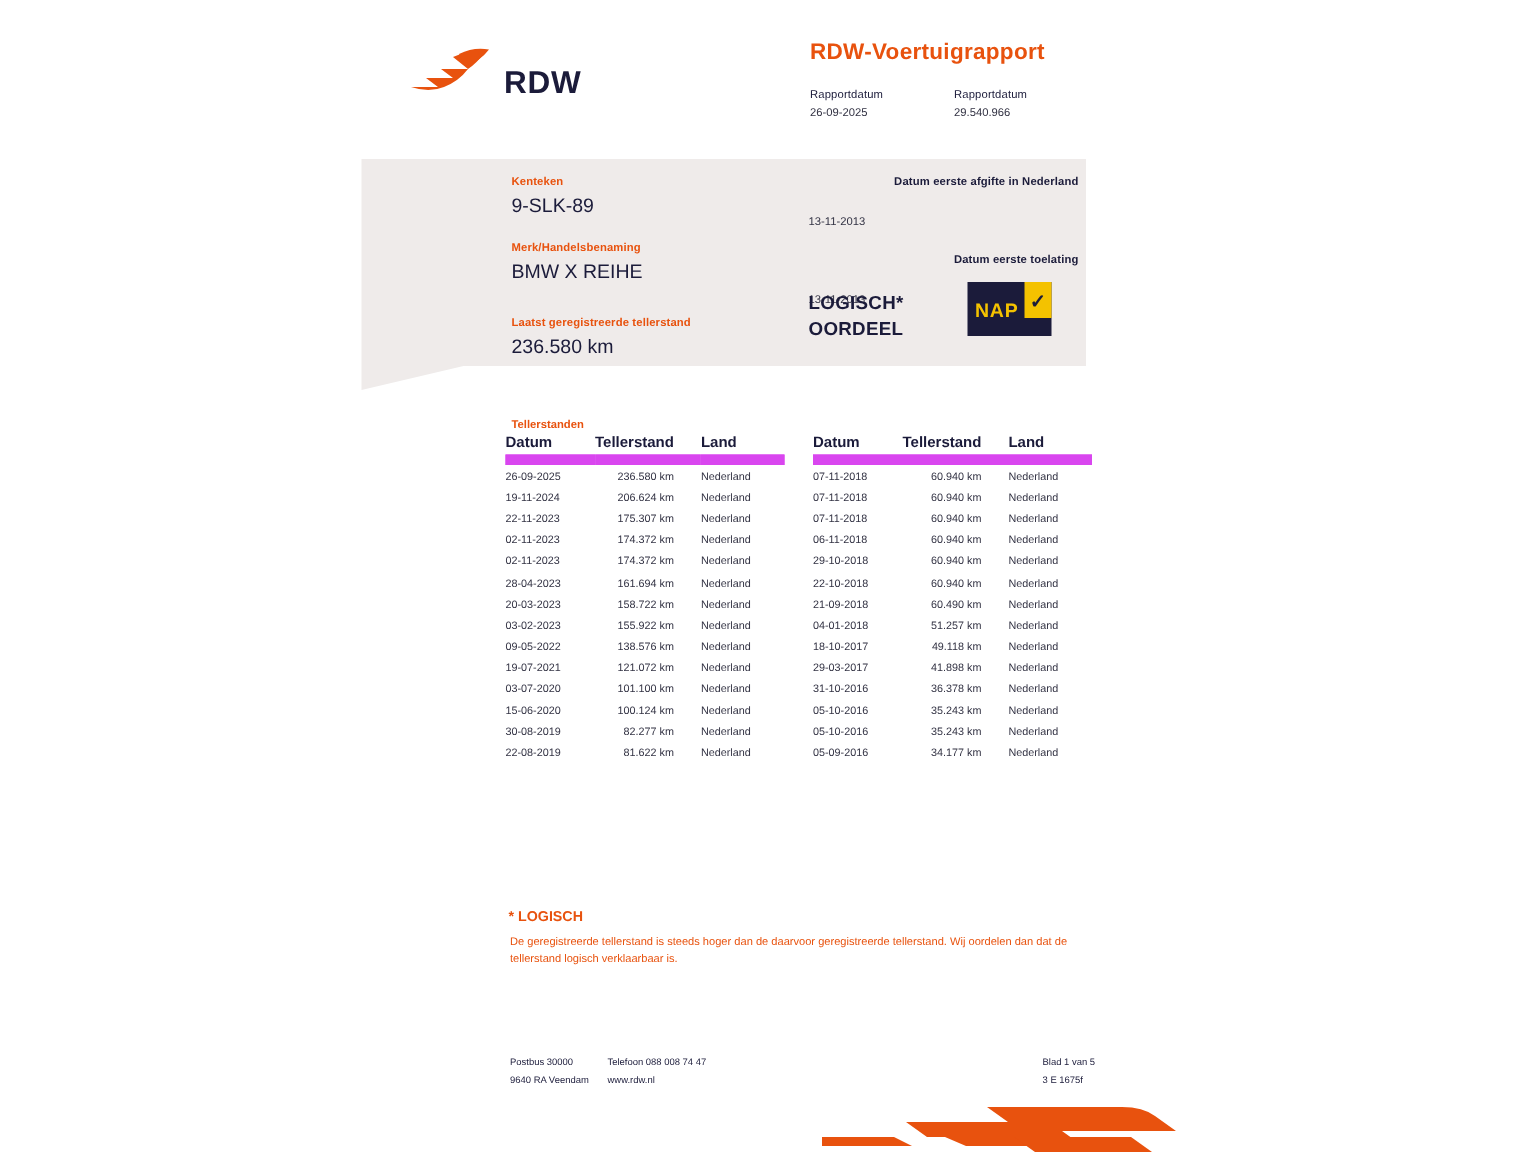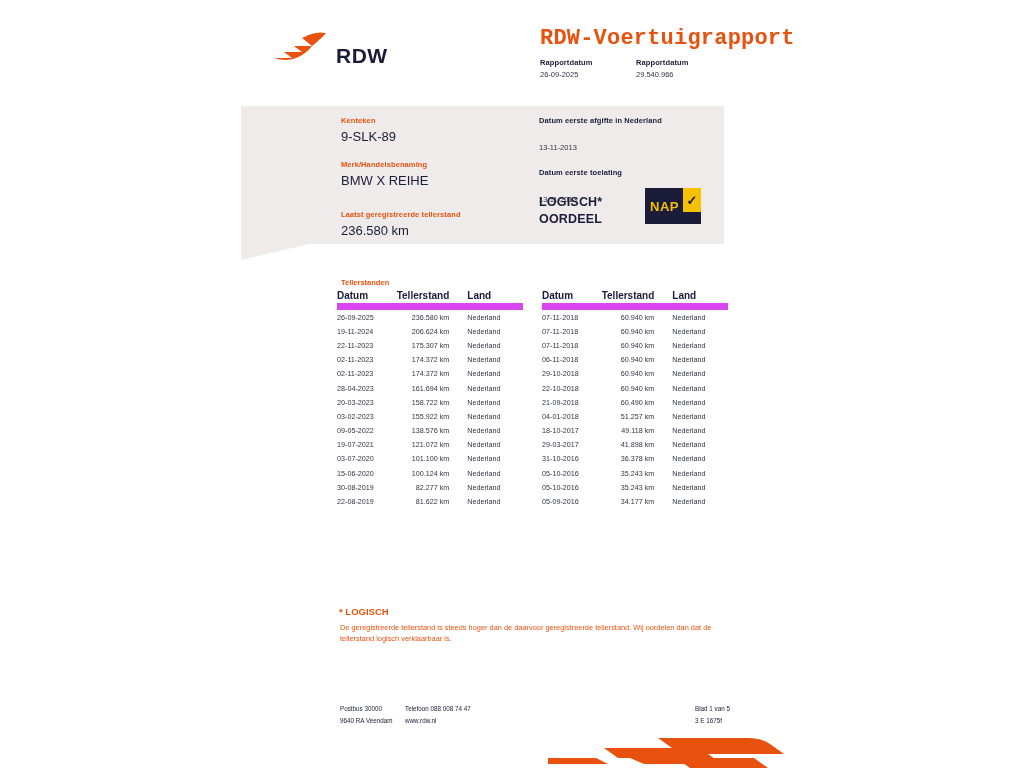--- a/index.html
+++ b/index.html
@@ -37,37 +37,36 @@
     top: 22px;
     font-size: 21px;
     font-weight: bold;
     letter-spacing: 0.5px;
     color: #1b1b3a;
   }
   .report-title {
     position: absolute;
     left: 540px;
     top: 26px;
-    font-size: 22px;
+    font-size: 15px;
     font-weight: bold;
     color: #e8520e;
     letter-spacing: 0.2px;
-    font-family: Liberation Mono, monospace;
   }
   .meta {
     position: absolute;
     left: 540px;
     top: 58px;
     display: flex;
     gap: 24px;
   }
   .meta .col { width: 72px; }
   .meta .lbl {
     font-size: 7.5px;
-    font-weight: bold;
+    font-weight: normal;
     color: #1b1b3a;
     letter-spacing: 0.1px;
   }
   .meta .val {
     font-size: 7.5px;
     color: #333344;
     margin-top: 3px;
   }
 
   
@@ -99,21 +98,21 @@
     left: 298px;
     top: 10px;
     width: 180px;
   }
   .f-label {
     font-size: 7.5px;
     font-weight: bold;
     color: #e8520e;
     letter-spacing: 0.1px;
   }
-  .f-label.dark { color: #1b1b3a; }
+  .f-label.dark { color: #1b1b3a; text-align: right; }
   .f-value {
     font-size: 13px;
     color: #1b1b3a;
     margin-top: 4px;
   }
   .f-value.small {
     font-size: 7.5px;
     color: #333344;
     margin-top: 18px;
   }

